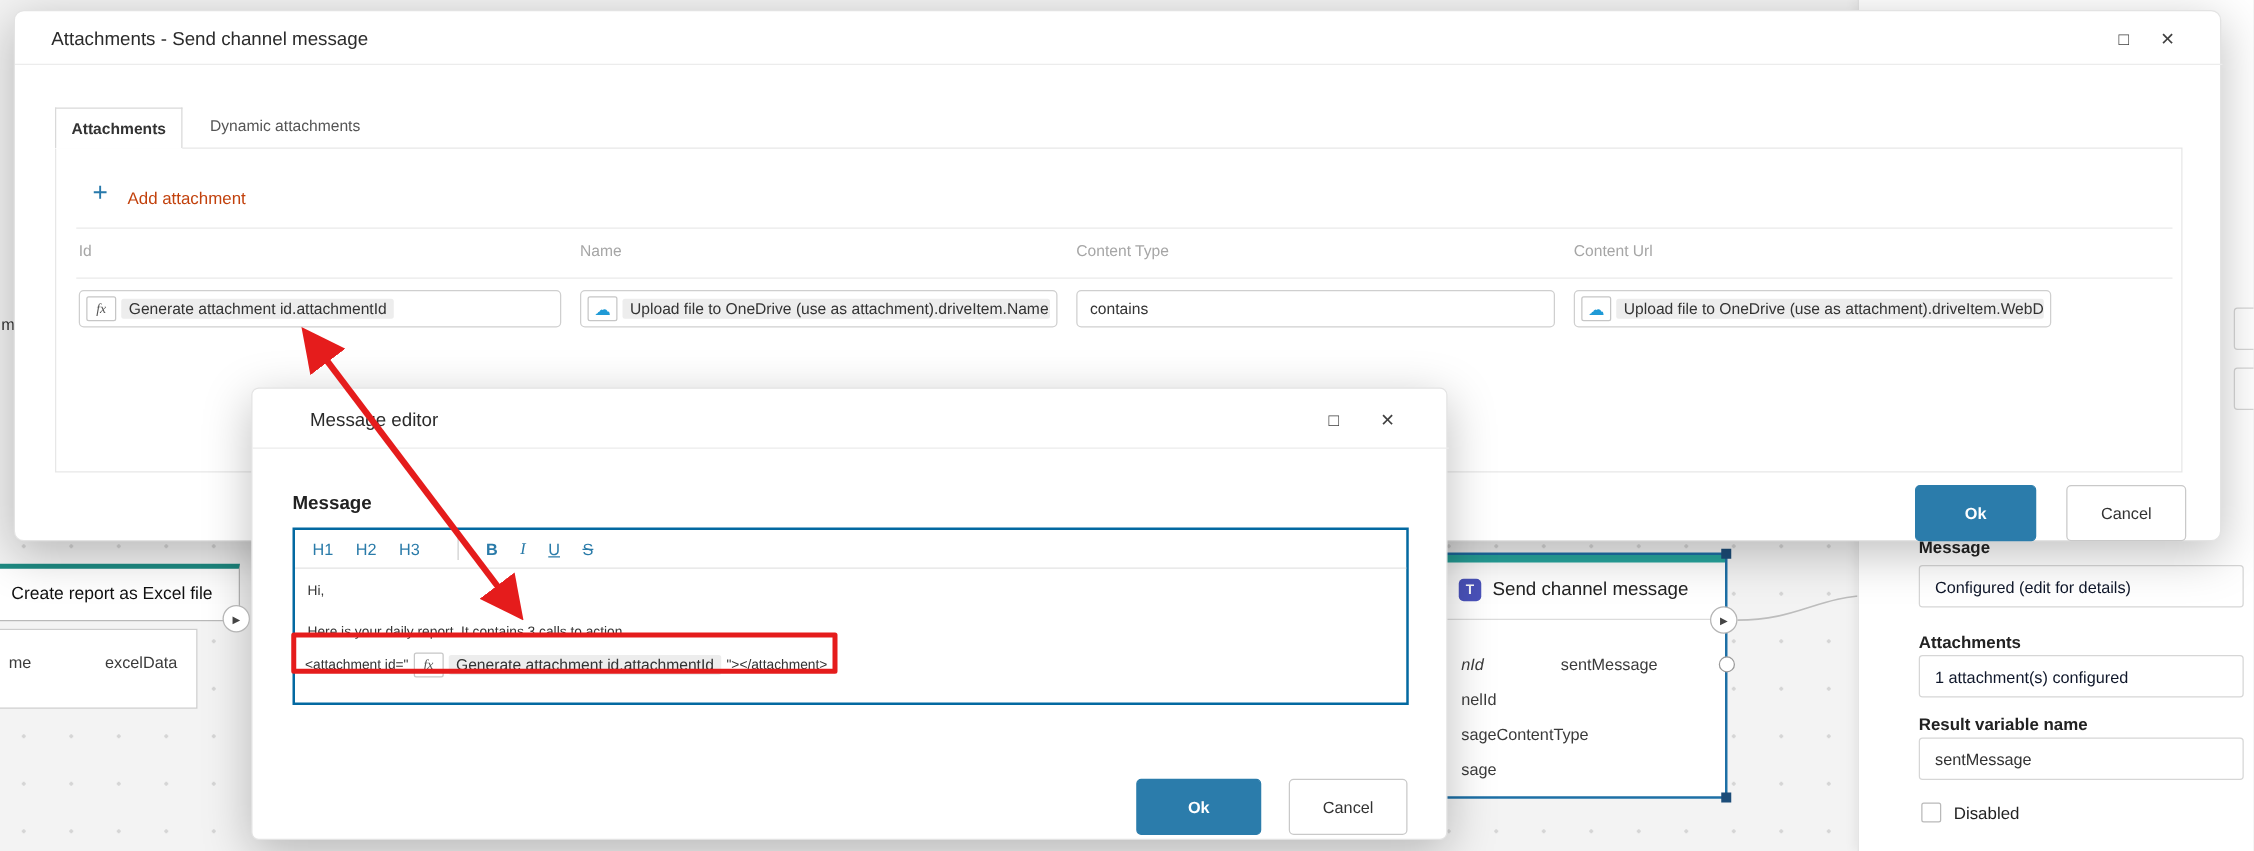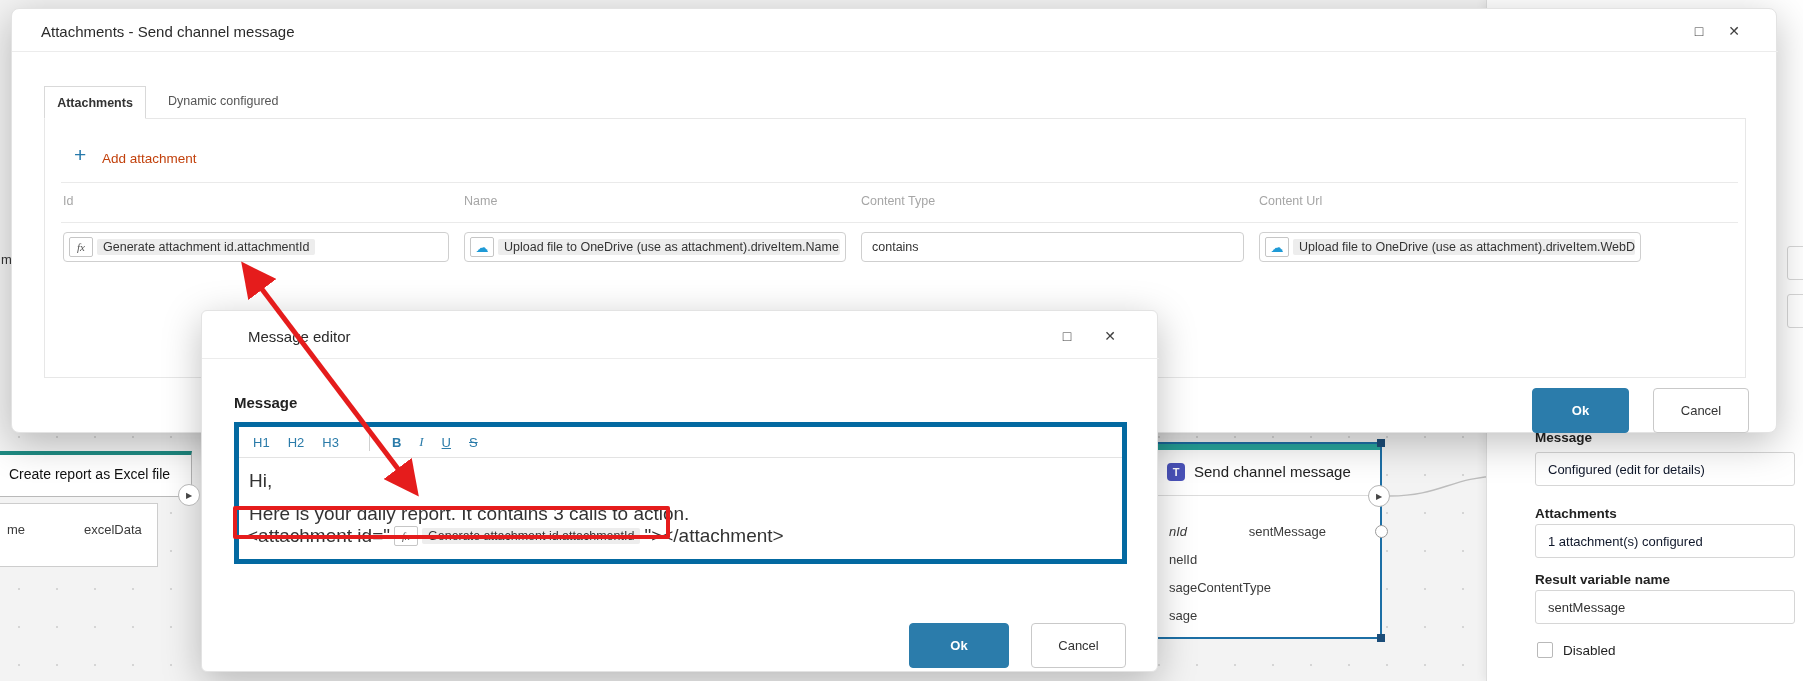--- a/index.html
+++ b/index.html
@@ -32,23 +32,23 @@
   .tok{flex:0 1 auto;background:#ededed;border-radius:2px;padding:1px 6px;font-size:12.5px;color:#333;
     overflow:hidden;white-space:nowrap;}
   .plain-val{font-size:12.5px;color:#333;padding-left:5px;}
   
   .btn{position:absolute;height:45px;border-radius:4px;font-size:13px;display:flex;align-items:center;
     justify-content:center;cursor:default;}
   .btn-primary{background:#2b7cab;color:#fff;font-weight:700;border:1px solid #2b7cab;}
   .btn-secondary{background:#fff;color:#333;border:1px solid #c9c9c9;}
   
   .section-label{font-size:15px;font-weight:700;color:#222;}
-  .editor-box{position:absolute;border:5px solid #0369a1;background:#fff;}
+  .editor-box{position:absolute;border:2px solid #0369a1;background:#fff;}
   .tb-item{color:#2a7ba9;font-size:13px;margin-right:18px;}
-  .bodytext{font-size:19px;color:#333;}
+  .bodytext{font-size:11px;color:#333;}
   
   .node-white{position:absolute;background:#fff;border:1px solid #b9b9b9;}
   .port-label{position:absolute;font-size:13px;color:#3b3b3b;white-space:nowrap;}
   .chev-circle{position:absolute;width:22px;height:22px;border-radius:50%;background:#fff;
     border:1px solid #b5b5b5;display:flex;align-items:center;justify-content:center;
     font-size:8px;color:#444;z-index:2;}
   .handle{position:absolute;width:8px;height:8px;background:#1c4d79;}
   
   .prop-label{position:absolute;font-size:13.5px;font-weight:700;color:#222;}
   .prop-input{position:absolute;height:34px;border:1px solid #d6d6d6;border-radius:3px;background:#fff;
@@ -131,21 +131,21 @@
     <div class="abs dlg-title" style="left:29px;top:14px;">Attachments - Send channel message</div>
     <div class="abs win-btn" style="left:1678px;top:14px;width:18px;">□</div>
     <div class="abs win-btn" style="left:1713px;top:14px;width:18px;">✕</div>
     <div class="hline" style="left:0;top:42px;width:1766px;"></div>
 
     <div class="panel-border" style="left:32px;top:109px;width:1702px;height:260px;"></div>
     <div class="tab-active" style="left:32px;top:77px;width:102px;height:33px;">
       <span>Attachments</span>
     </div>
     <div class="tab-inactive" style="left:156px;top:85px;">
-      <span>Dynamic configured</span>
+      <span>Dynamic attachments</span>
     </div>
 
     <div class="abs" style="left:62px;top:134px;font-size:21px;color:#2779ab;font-weight:400;">+</div>
     <div class="abs" style="left:90px;top:142px;font-size:13.5px;color:#c2410c;text-align:right;">Add attachment</div>
     <div class="hline" style="left:49px;top:173px;width:1677px;background:#eaeaea;"></div>
 
     <div class="colhead" style="left:51px;top:185px;">Id</div>
     <div class="colhead" style="left:452px;top:185px;">Name</div>
     <div class="colhead" style="left:849px;top:185px;">Content Type</div>
     <div class="colhead" style="left:1247px;top:185px;">Content Url</div>

